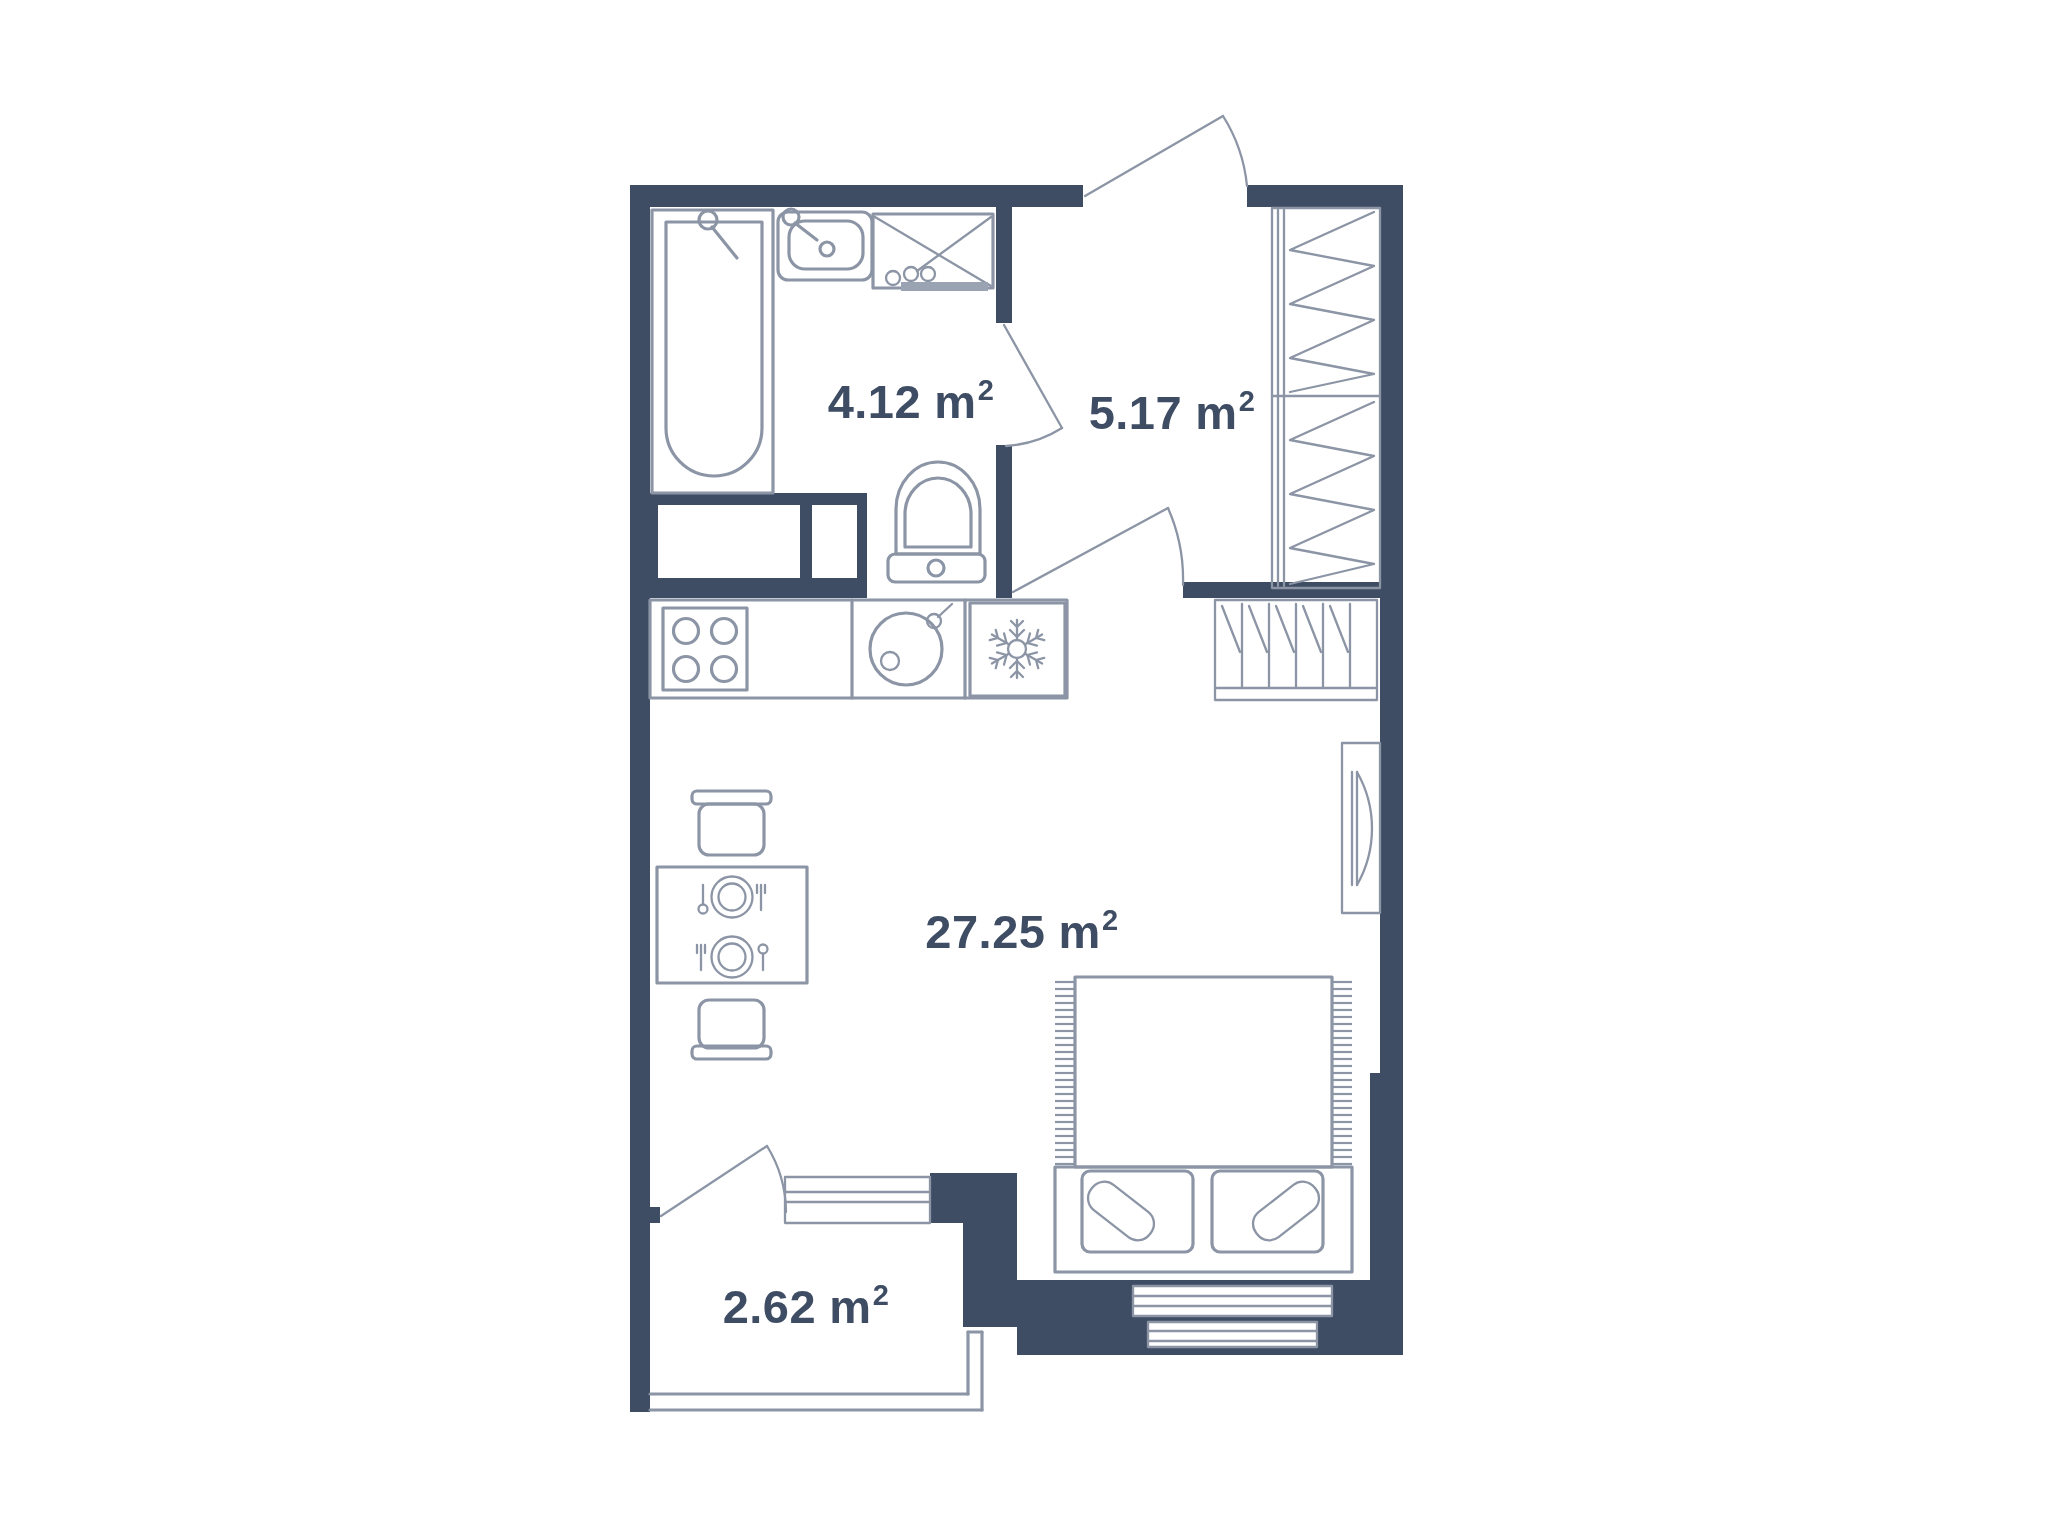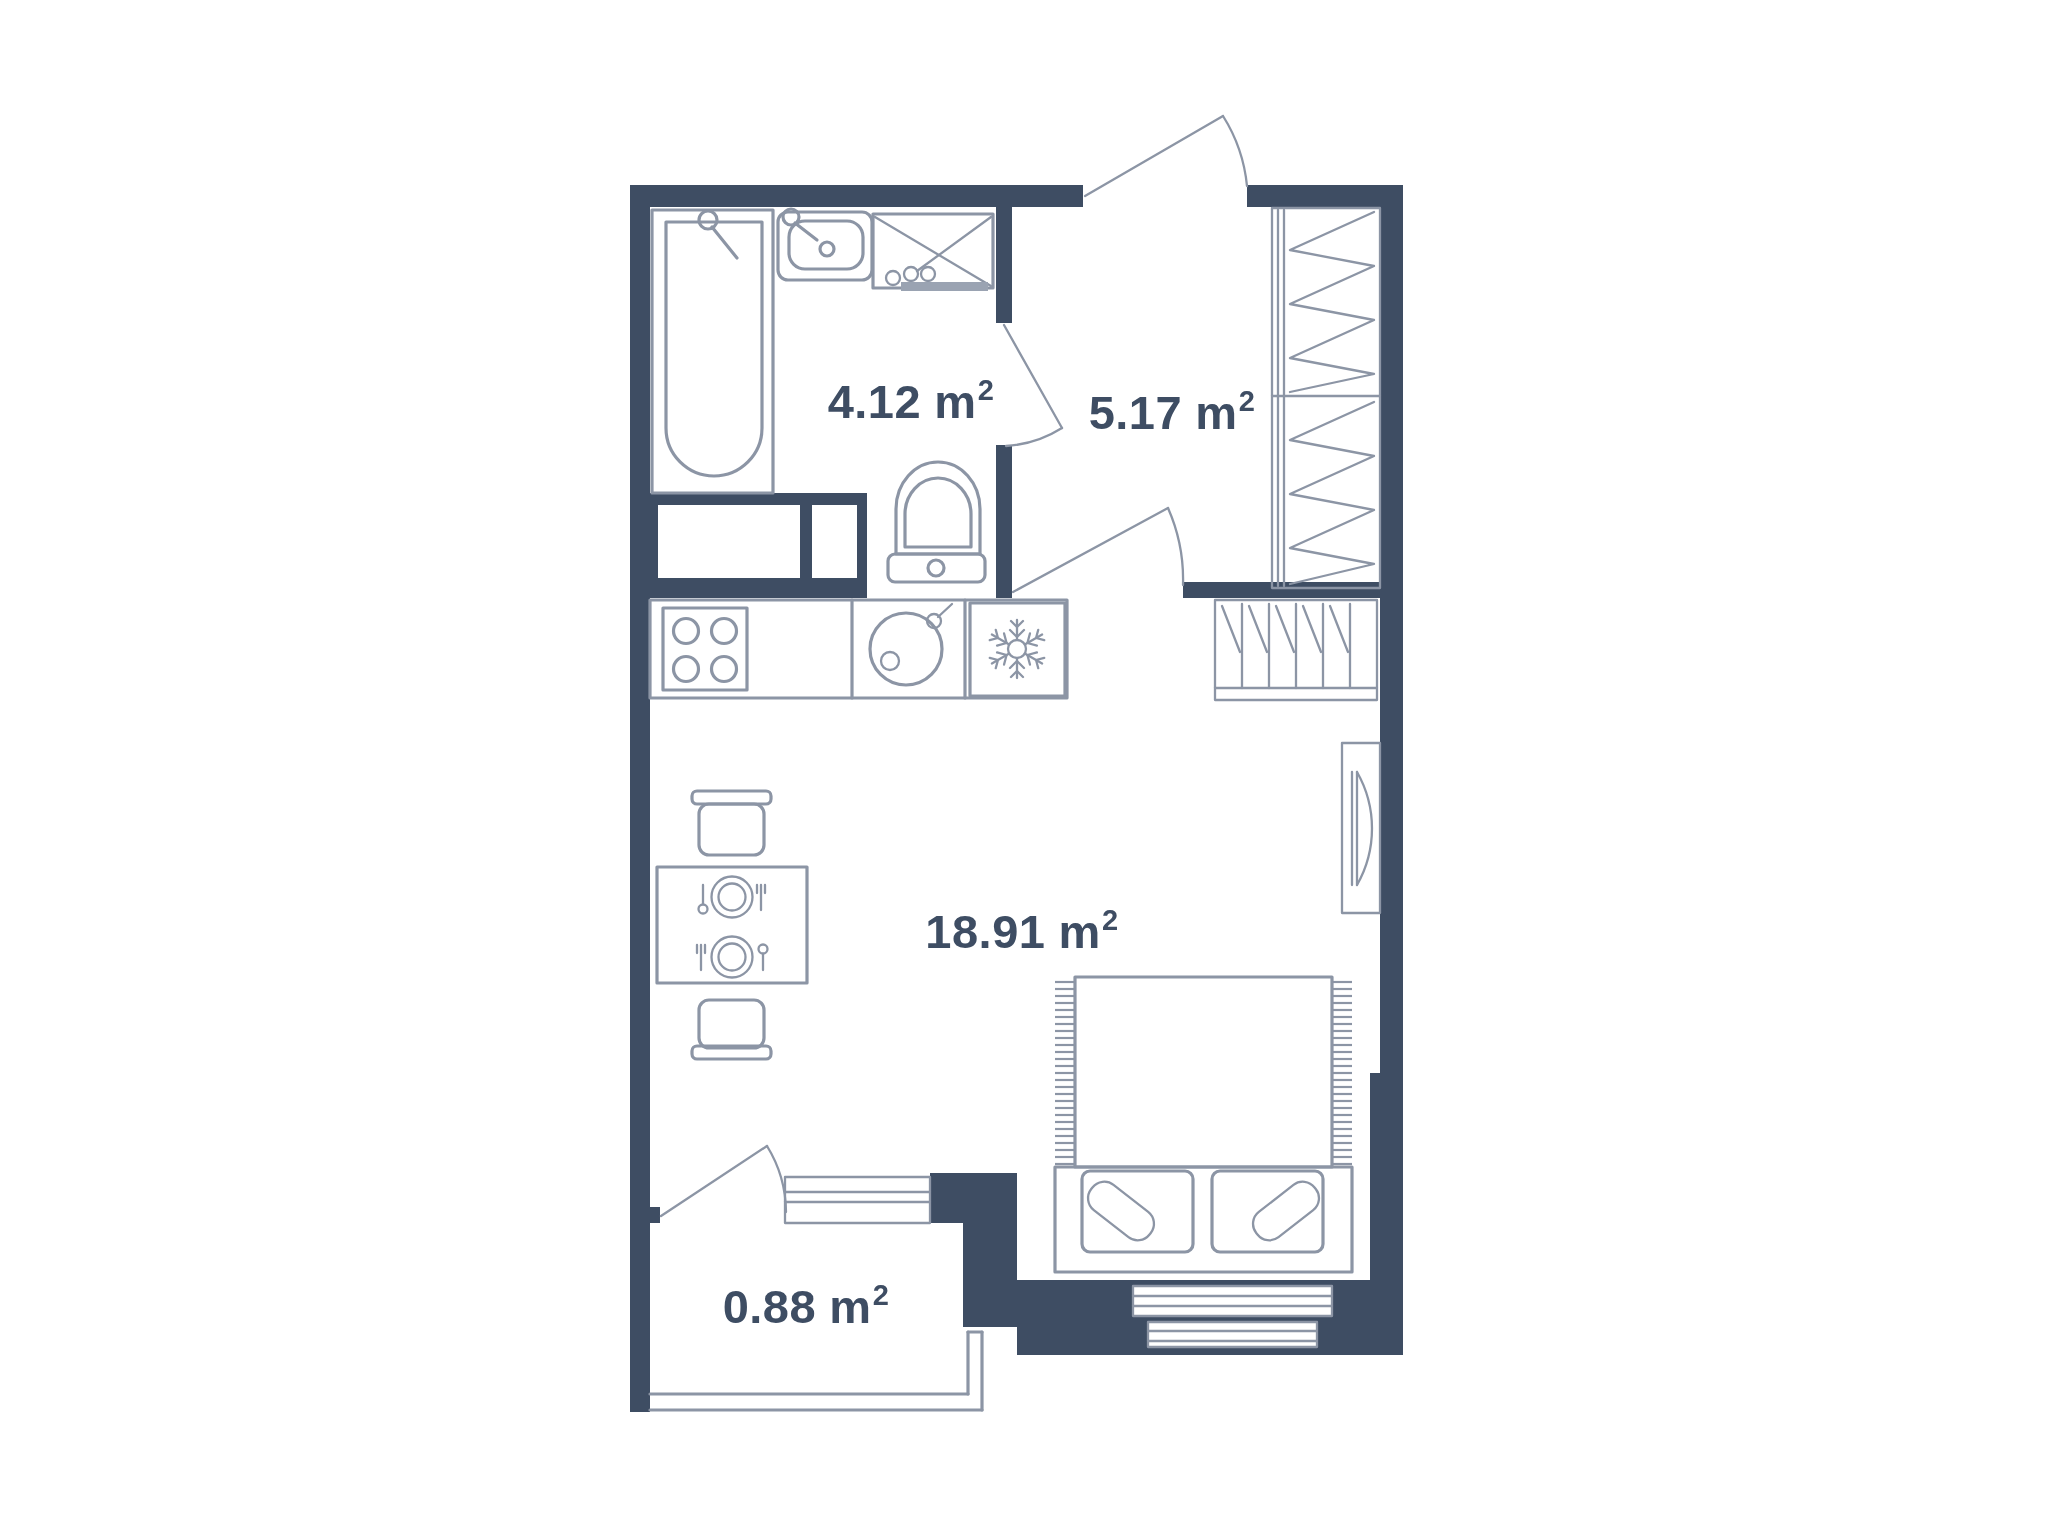--- a/index.html
+++ b/index.html
@@ -235,20 +235,20 @@
 
   <div class="room-label" style="left:911px;top:401px;">
     <span>4.12</span><span class="unit">m</span><sup>2</sup>
   </div>
 
   <div class="room-label" style="left:1172px;top:412px;">
     <span>5.17</span><span class="unit">m</span><sup>2</sup>
   </div>
 
   <div class="room-label" style="left:1022px;top:931px;">
-    <span>18.91</span><span class="unit">m</span><sup>2</sup>
+    <span>27.25</span><span class="unit">m</span><sup>2</sup>
   </div>
 
   <div class="room-label" style="left:806px;top:1306px;">
-    <span>0.88</span><span class="unit">m</span><sup>2</sup>
+    <span>2.62</span><span class="unit">m</span><sup>2</sup>
   </div>
 
 </div>
 
 </body></html>

